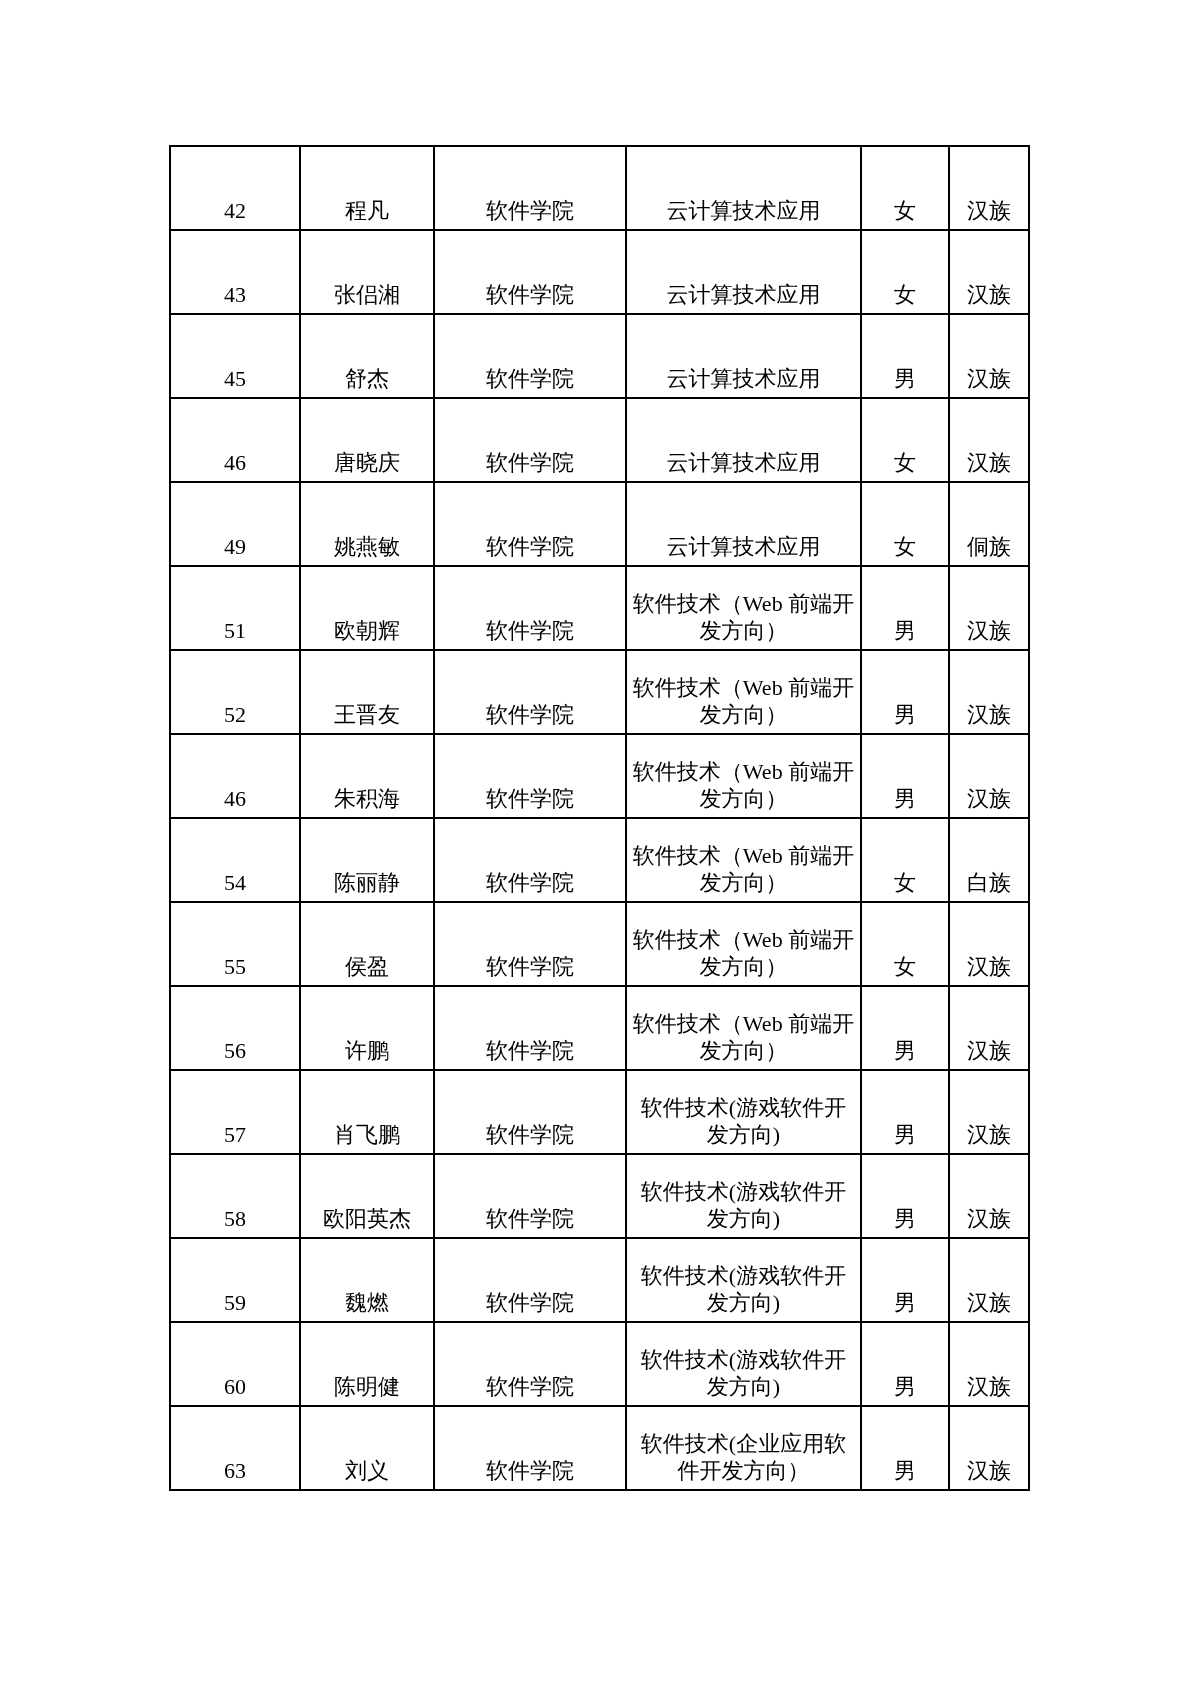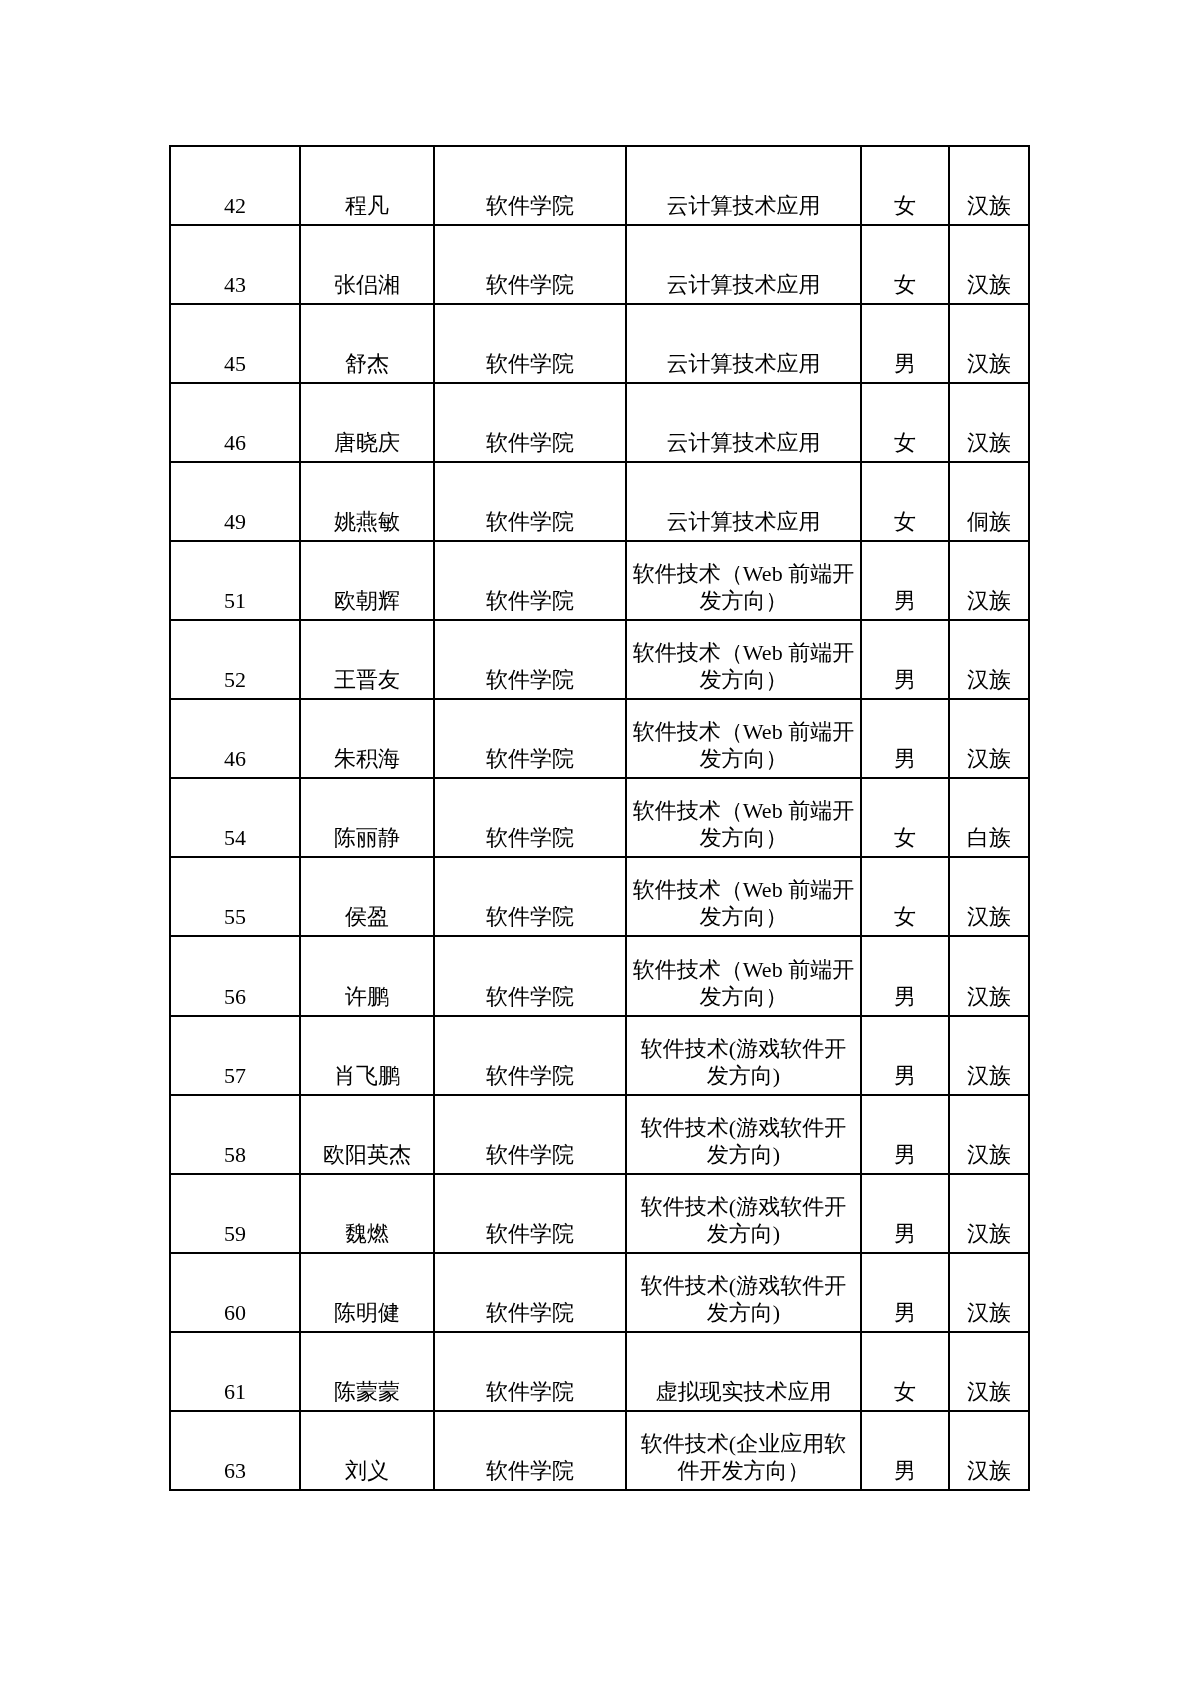--- a/index.html
+++ b/index.html
@@ -172,28 +172,20 @@
         </tr>
         <tr>
           <td>60</td>
           <td>陈明健</td>
           <td>软件学院</td>
           <td>软件技术(游戏软件开发方向)</td>
           <td>男</td>
           <td>汉族</td>
         </tr>
         <tr>
-          <td>61</td>
-          <td>陈蒙蒙</td>
-          <td>软件学院</td>
-          <td>虚拟现实技术应用</td>
-          <td>女</td>
-          <td>汉族</td>
-        </tr>
-        <tr>
           <td>63</td>
           <td>刘义</td>
           <td>软件学院</td>
           <td>软件技术(企业应用软件开发方向）</td>
           <td>男</td>
           <td>汉族</td>
         </tr>
       </tbody>
   </table>
 </div>

